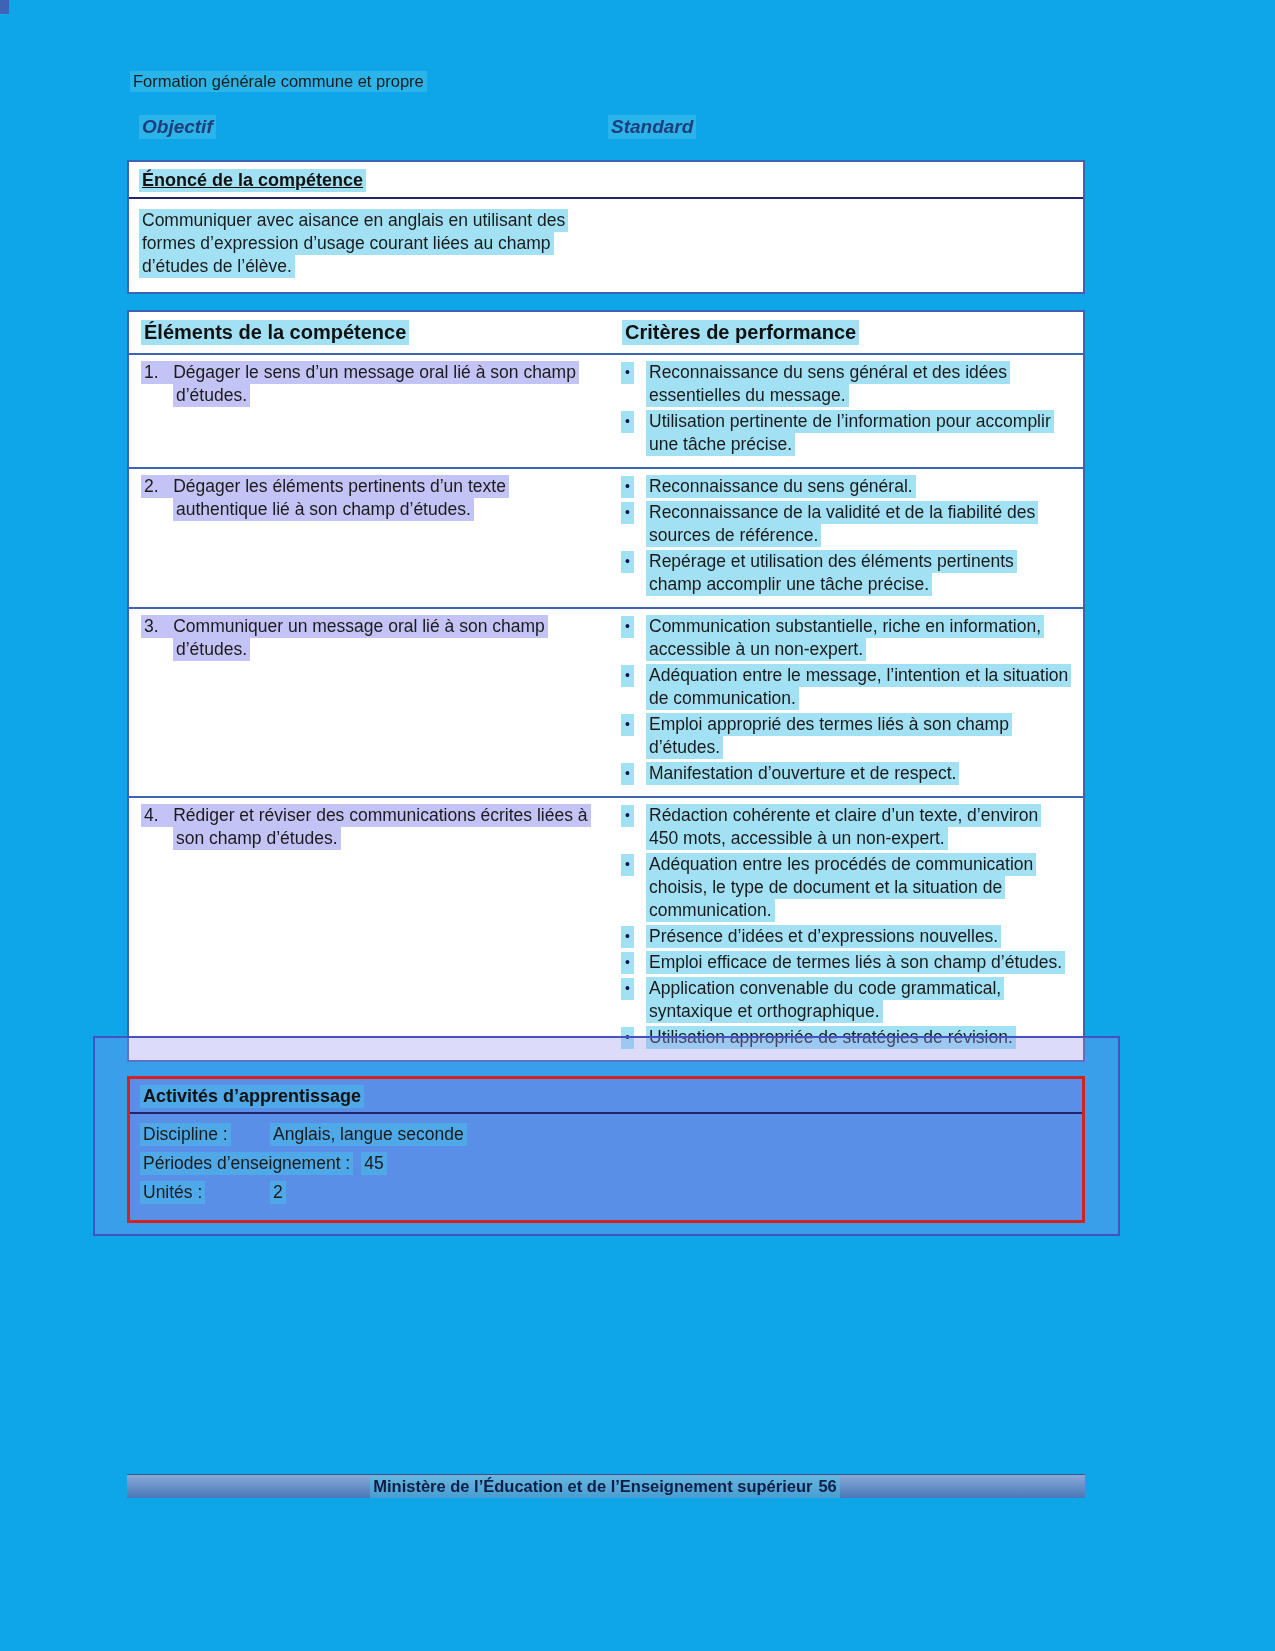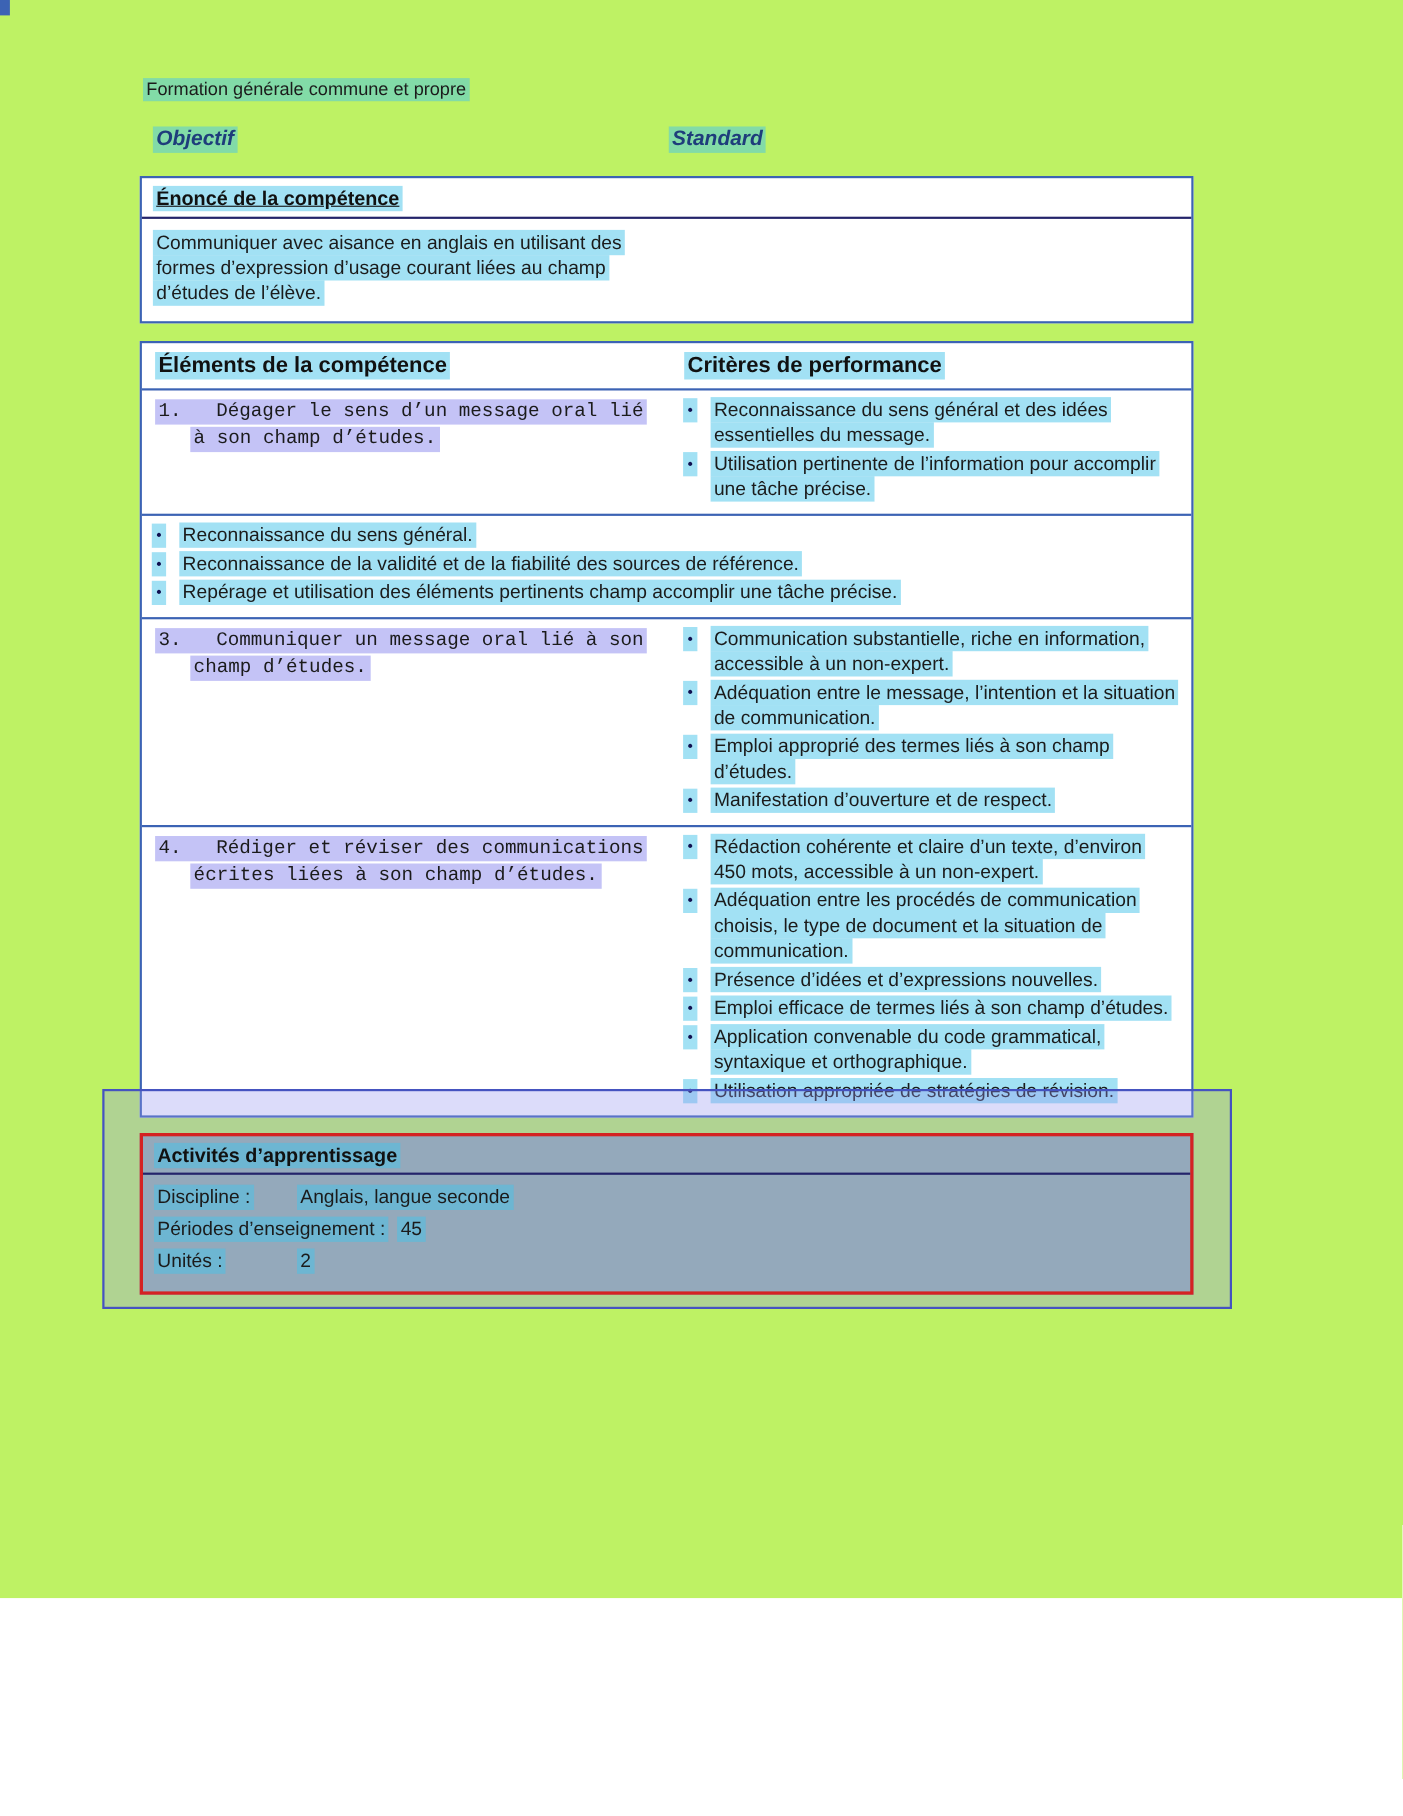--- a/index.html
+++ b/index.html
@@ -1,30 +1,30 @@
 <!DOCTYPE html>
 <html><head>
 <meta charset="utf-8">
 <style>
   html,body { margin:0; padding:0; background:#ffffff; }
   .page {
-    position:relative; width:1275px; height:1453px; background:#bef264;
+    position:relative; width:1275px; height:1651px; background:#0ea5e9;
     font-family:"Liberation Sans", sans-serif; color:#1b1b1b; overflow:hidden;
   }
   .corner-mark { position:absolute; left:0; top:0; width:9px; height:14px; background:#3c63b4; }
 
   .content { position:absolute; left:127px; top:70px; width:958px; }
 
   
   .hl, .hl-lav {
     padding:1px 3px 2px 3px;
     box-decoration-break:clone; -webkit-box-decoration-break:clone;
   }
   .hl  { background:rgba(70,195,233,0.50); }
-  .hl-lav { background:rgba(148,146,238,0.55);font-family:Liberation Mono, monospace; }
+  .hl-lav { background:rgba(148,146,238,0.55); }
 
   .top-label { margin-left:3px; font-size:16.5px; line-height:22px; }
 
   .header-bar {
     margin-top:36px; height:35px; box-sizing:border-box;
     display:flex; align-items:center; justify-content:space-between;
     padding:0 13px 0 11px;
     background:linear-gradient(180deg,#6e95cb 0%, #4a77b9 45%, #3a67ad 100%);
     border:1px solid #2f568f;
     color:#ffffff; font-size:17.5px;
@@ -123,20 +123,23 @@
           <div class="trow">
             <div class="cell-elem">
               <div class="elem-wrap"><span class="hl-lav">1.&nbsp;&nbsp;&nbsp;Dégager le sens d’un message oral lié à son champ d’études.</span></div>
             </div>
             <div class="cell-crit">
               <div class="crit-item"><span class="bullet">•</span><span class="hl">Reconnaissance du sens général et des idées essentielles du message.</span></div>
               <div class="crit-item"><span class="bullet">•</span><span class="hl">Utilisation pertinente de l’information pour accomplir une tâche précise.</span></div>
             </div>
           </div>
           <div class="trow">
+            <div class="cell-elem">
+              <div class="elem-wrap"><span class="hl-lav">2.&nbsp;&nbsp;&nbsp;Dégager les éléments pertinents d’un texte authentique lié à son champ d’études.</span></div>
+            </div>
             <div class="cell-crit">
               <div class="crit-item"><span class="bullet">•</span><span class="hl">Reconnaissance du sens général.</span></div>
               <div class="crit-item"><span class="bullet">•</span><span class="hl">Reconnaissance de la validité et de la fiabilité des sources de référence.</span></div>
               <div class="crit-item"><span class="bullet">•</span><span class="hl">Repérage et utilisation des éléments pertinents champ accomplir une tâche précise.</span></div>
             </div>
           </div>
           <div class="trow">
             <div class="cell-elem">
               <div class="elem-wrap"><span class="hl-lav">3.&nbsp;&nbsp;&nbsp;Communiquer un message oral lié à son champ d’études.</span></div>
             </div>

